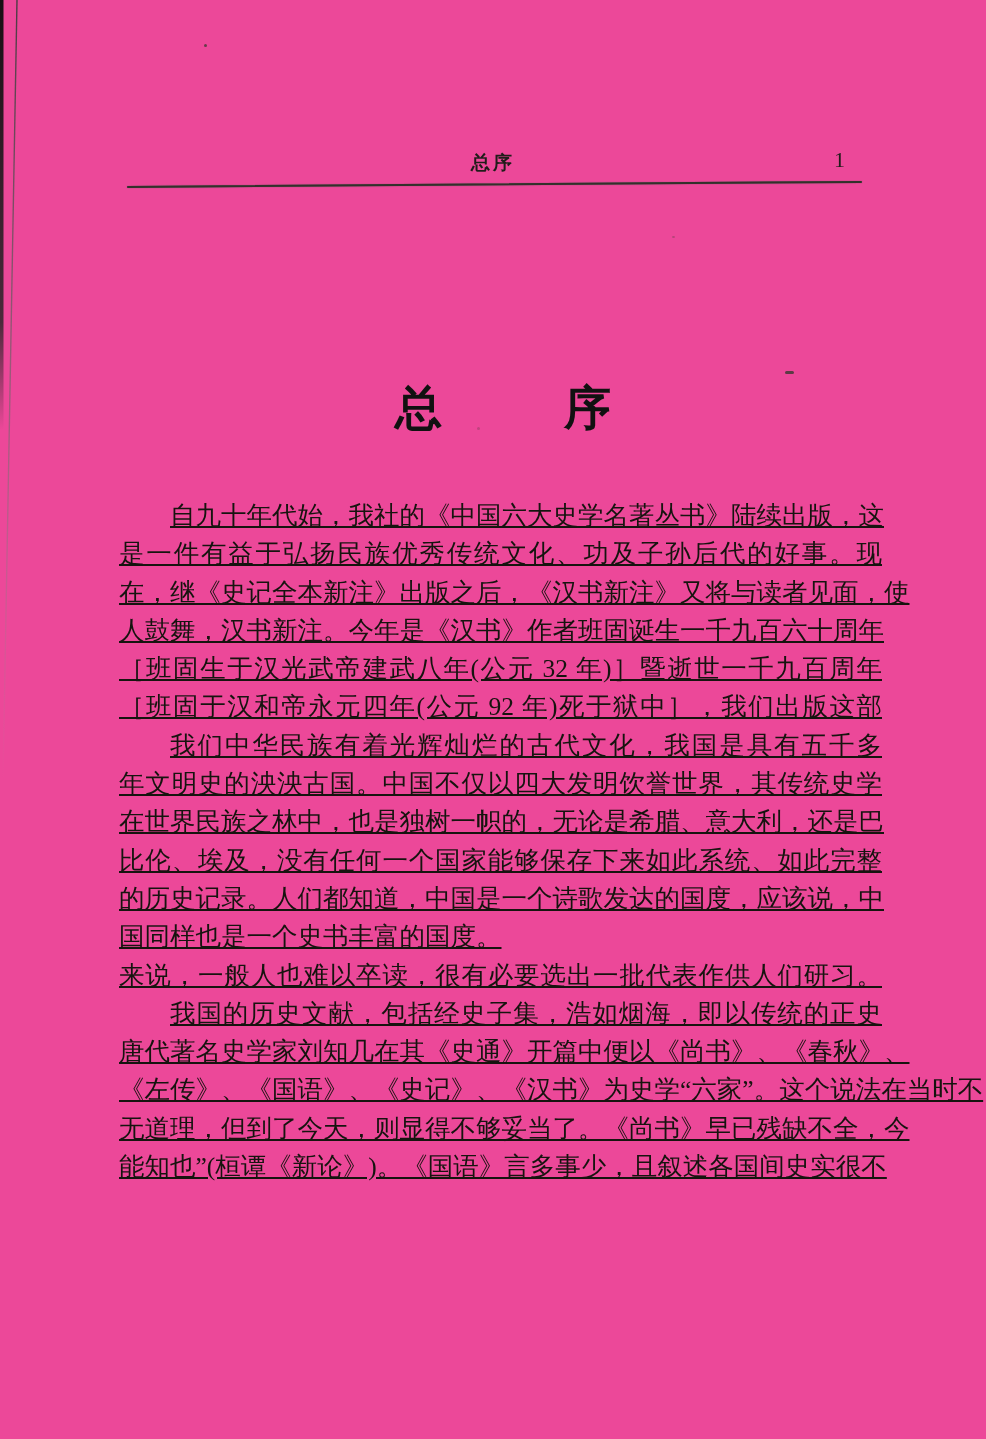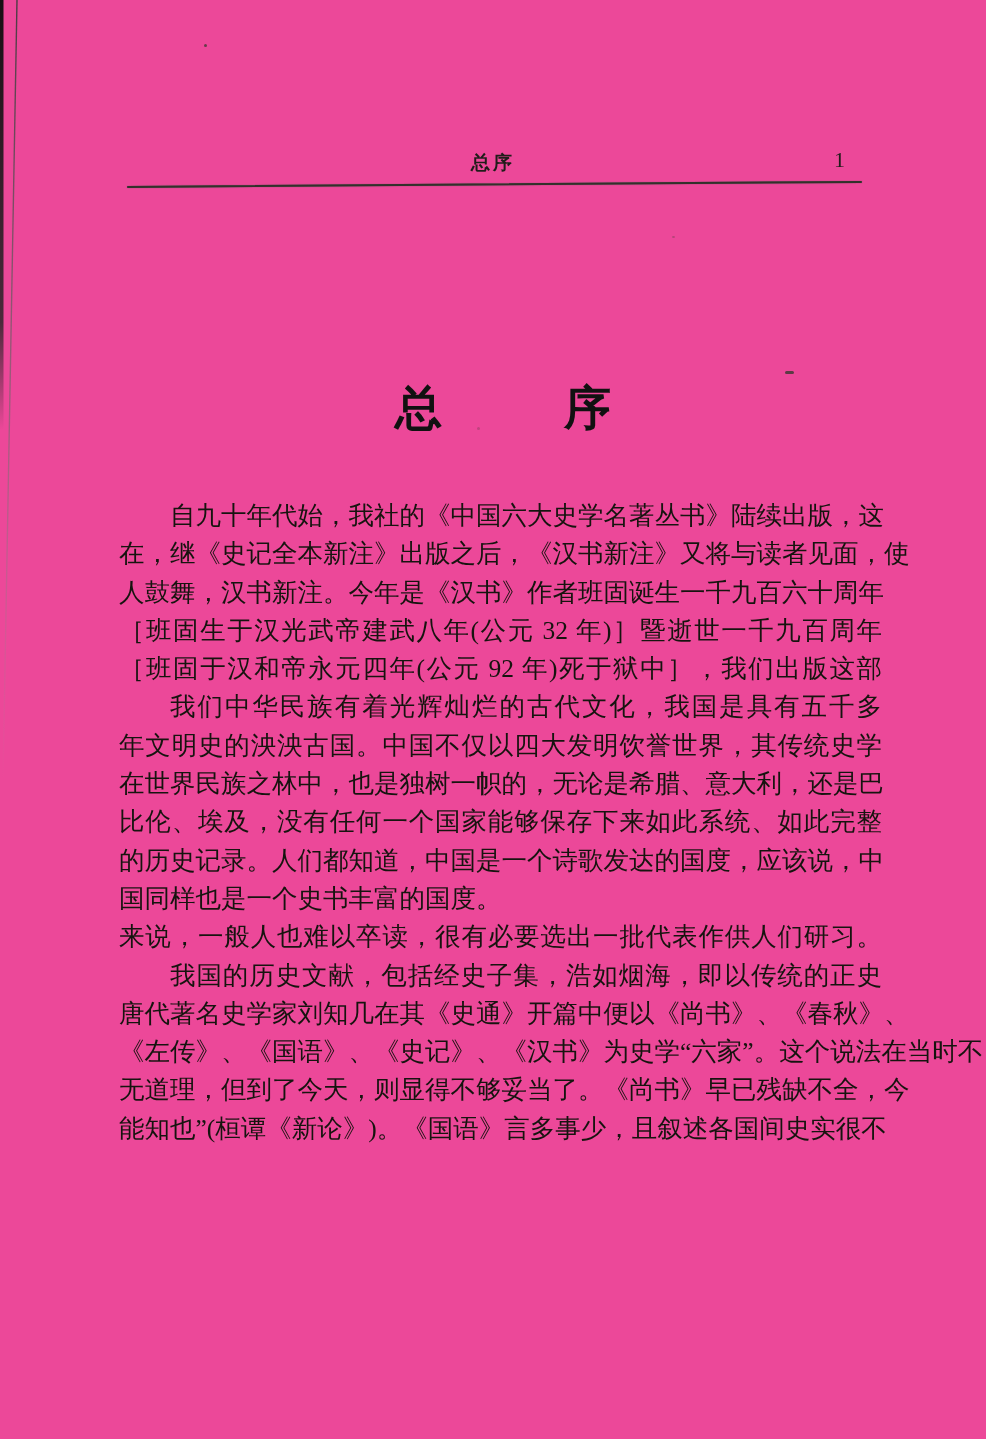--- a/index.html
+++ b/index.html
@@ -27,21 +27,21 @@
   
   .chapter-title{
     position:absolute;top:380px;left:118px;width:764px;margin:3px;
     text-align:center;font-family:"DejaVu Sans","Liberation Sans",sans-serif;
     font-weight:bold;font-size:47px;line-height:50px;color:#111;
   }
   .title-gap{display:inline-block;width:122px;}
   
   .body-block{
     position:absolute;top:497px;left:119px;width:763px;
-    font-size:25.5px;font-weight:500;color:#16140f;
+    font-size:25.5px;font-weight:500;color:#16140f;text-decoration:underline;
   }
   .line{
     height:38.3px;line-height:38.3px;white-space:nowrap;
     text-align:justify;text-align-last:justify;
     
     letter-spacing:0px;
   }
   .line.first{text-indent:51px;}
   .line.noj{text-align-last:left;}
   
@@ -58,20 +58,21 @@
 <div class="page">
 
   <div class="running-title">总序</div>
   <div class="page-number">1</div>
   <div class="header-rule"></div>
 
   <h1 class="chapter-title"><span>总</span><span class="title-gap"></span><span>序</span></h1>
 
   <div class="body-block">
       <div class="line first">自九十年代始，我社的《中国六大史学名著丛书》陆续出版，这</div>
+      <div class="line">是一件有益于弘扬民族优秀传统文化、功及子孙后代的好事。现</div>
       <div class="line">在，继《史记全本新注》出版之后，《汉书新注》又将与读者见面，使</div>
       <div class="line">人鼓舞，汉书新注。今年是《汉书》作者班固诞生一千九百六十周年</div>
       <div class="line">［班固生于汉光武帝建武八年(公元 32 年)］暨逝世一千九百周年</div>
       <div class="line">［班固于汉和帝永元四年(公元 92 年)死于狱中］，我们出版这部</div>
       <div class="line first">我们中华民族有着光辉灿烂的古代文化，我国是具有五千多</div>
       <div class="line">年文明史的泱泱古国。中国不仅以四大发明饮誉世界，其传统史学</div>
       <div class="line">在世界民族之林中，也是独树一帜的，无论是希腊、意大利，还是巴</div>
       <div class="line">比伦、埃及，没有任何一个国家能够保存下来如此系统、如此完整</div>
       <div class="line">的历史记录。人们都知道，中国是一个诗歌发达的国度，应该说，中</div>
       <div class="line noj">国同样也是一个史书丰富的国度。</div>

